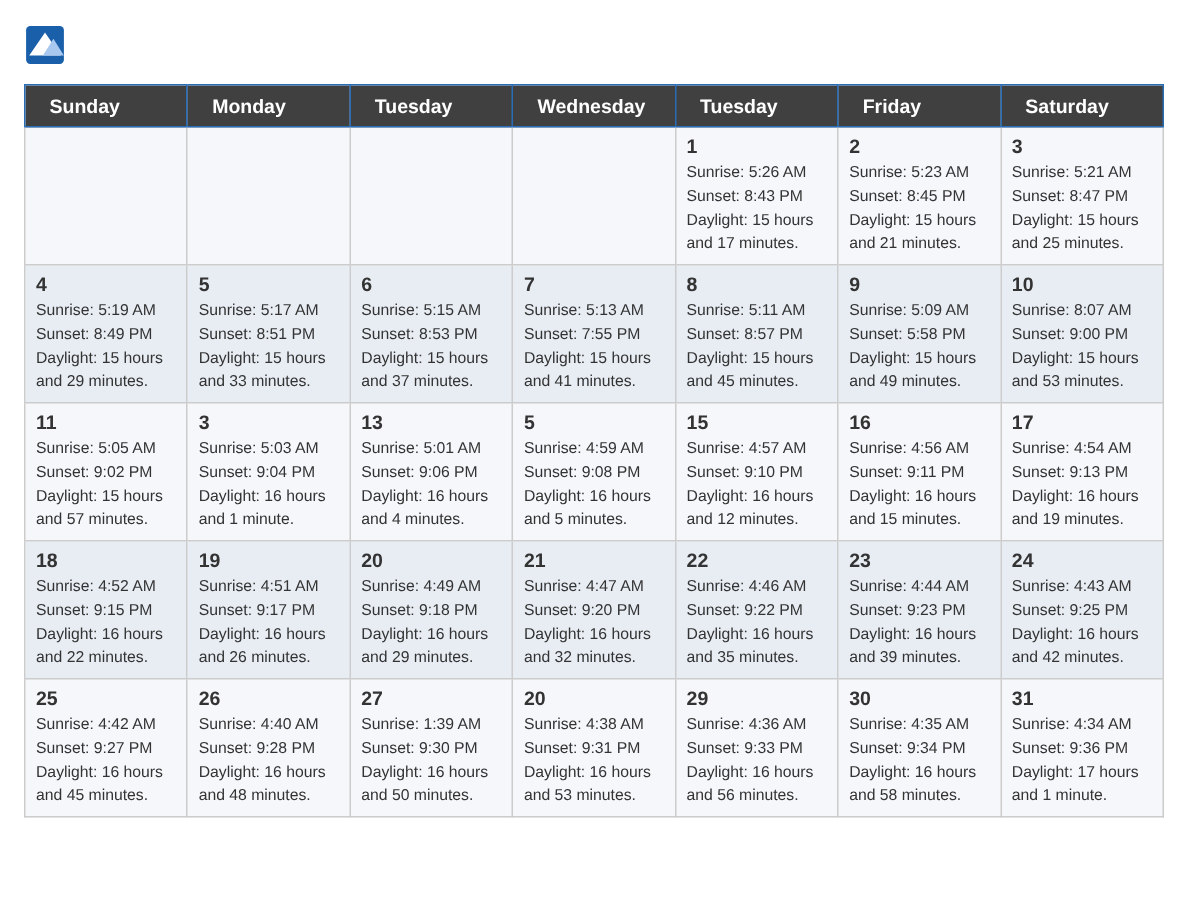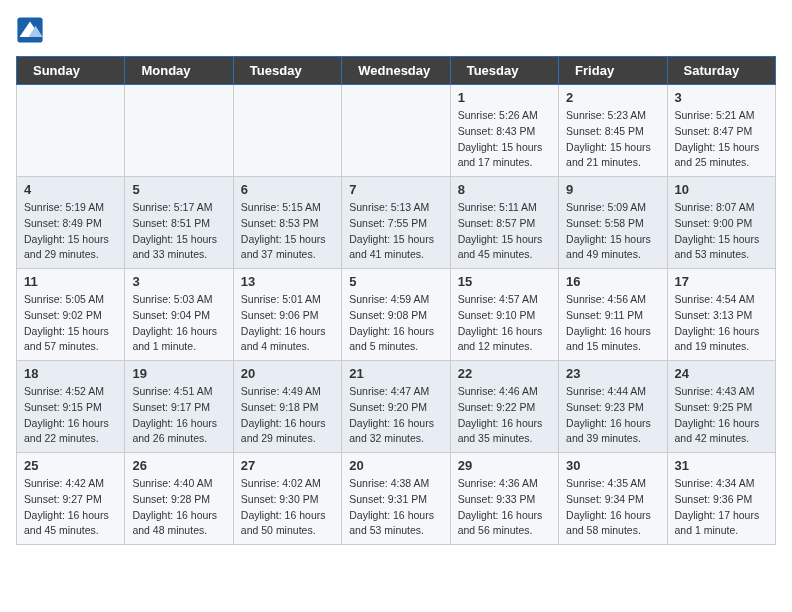--- a/index.html
+++ b/index.html
@@ -198,21 +198,21 @@
         <td>
           <span class="day-number">15</span>
           <div class="cell-content"><span>Sunrise: 4:57 AM</span><br><span>Sunset: 9:10 PM</span><br><span>Daylight: 16 hours</span><br><span>and 12 minutes.</span></div>
         </td>
         <td>
           <span class="day-number">16</span>
           <div class="cell-content"><span>Sunrise: 4:56 AM</span><br><span>Sunset: 9:11 PM</span><br><span>Daylight: 16 hours</span><br><span>and 15 minutes.</span></div>
         </td>
         <td>
           <span class="day-number">17</span>
-          <div class="cell-content"><span>Sunrise: 4:54 AM</span><br><span>Sunset: 3:13 PM</span><br><span>Daylight: 16 hours</span><br><span>and 19 minutes.</span></div>
+          <div class="cell-content"><span>Sunrise: 4:54 AM</span><br><span>Sunset: 9:13 PM</span><br><span>Daylight: 16 hours</span><br><span>and 19 minutes.</span></div>
         </td>
       </tr>
       <tr>
         <td>
           <span class="day-number">18</span>
           <div class="cell-content"><span>Sunrise: 4:52 AM</span><br><span>Sunset: 9:15 PM</span><br><span>Daylight: 16 hours</span><br><span>and 22 minutes.</span></div>
         </td>
         <td>
           <span class="day-number">19</span>
           <div class="cell-content"><span>Sunrise: 4:51 AM</span><br><span>Sunset: 9:17 PM</span><br><span>Daylight: 16 hours</span><br><span>and 26 minutes.</span></div>
@@ -242,21 +242,21 @@
         <td>
           <span class="day-number">25</span>
           <div class="cell-content"><span>Sunrise: 4:42 AM</span><br><span>Sunset: 9:27 PM</span><br><span>Daylight: 16 hours</span><br><span>and 45 minutes.</span></div>
         </td>
         <td>
           <span class="day-number">26</span>
           <div class="cell-content"><span>Sunrise: 4:40 AM</span><br><span>Sunset: 9:28 PM</span><br><span>Daylight: 16 hours</span><br><span>and 48 minutes.</span></div>
         </td>
         <td>
           <span class="day-number">27</span>
-          <div class="cell-content"><span>Sunrise: 4:02 AM</span><br><span>Sunset: 9:30 PM</span><br><span>Daylight: 16 hours</span><br><span>and 50 minutes.</span></div>
+          <div class="cell-content"><span>Sunrise: 1:39 AM</span><br><span>Sunset: 9:30 PM</span><br><span>Daylight: 16 hours</span><br><span>and 50 minutes.</span></div>
         </td>
         <td>
           <span class="day-number">20</span>
           <div class="cell-content"><span>Sunrise: 4:38 AM</span><br><span>Sunset: 9:31 PM</span><br><span>Daylight: 16 hours</span><br><span>and 53 minutes.</span></div>
         </td>
         <td>
           <span class="day-number">29</span>
           <div class="cell-content"><span>Sunrise: 4:36 AM</span><br><span>Sunset: 9:33 PM</span><br><span>Daylight: 16 hours</span><br><span>and 56 minutes.</span></div>
         </td>
         <td>

